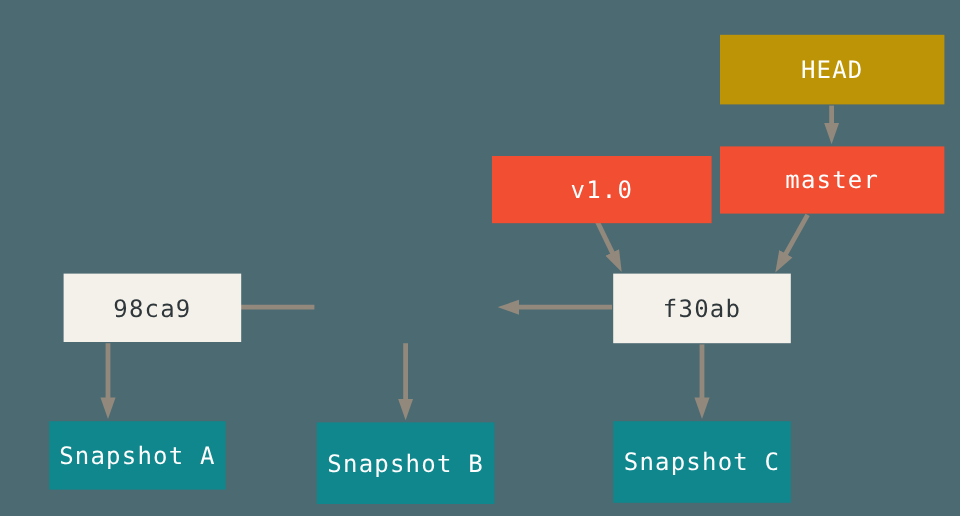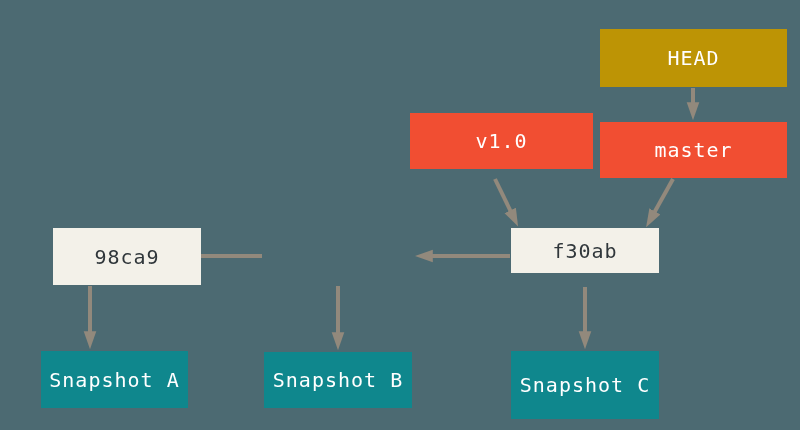--- a/index.html
+++ b/index.html
@@ -20,27 +20,27 @@
     letter-spacing: 1px;
     white-space: nowrap;
     text-align: right;
   }
   .ref    { background: var(--ref-bg, #F14E32);    color: var(--ref-text, #FFFFFF); }
   .headbx { background: var(--head-bg, #BD9405);   color: var(--ref-text, #FFFFFF); }
   .commit { background: var(--commit-bg, #F3F1E9); color: var(--commit-text, #30373B); }
   .snap   { background: var(--snapshot-bg, #0F878D); color: var(--ref-text, #FFFFFF); }
 
   #box-head   { left: 600px; top: 29px;  width: 187px; height: 58px; }
-  #box-v10    { left: 410px; top: 113px; width: 183px; height: 56px; }
+  #box-v10    { left: 410px; top: 130px; width: 183px; height: 56px; }
   #box-master { left: 600px; top: 122px; width: 187px; height: 56px; }
   #box-c98    { left: 16px;  top: 228px; width: 148px; height: 57px; margin-left: 37px; }
   #box-c34    { left: 263px; top: 228px; width: 149px; height: 57px; }
-  #box-cf30   { left: 511px; top: 228px; width: 148px; height: 45px; }
+  #box-cf30   { left: 511px; top: 228px; width: 148px; height: 58px; }
   #box-sa     { left: 17px;  top: 351px; width: 147px; height: 57px; margin-left: 24px; }
-  #box-sb     { left: 264px; top: 352px; width: 148px; height: 56px; }
+  #box-sb     { left: 264px; top: 352px; width: 148px; height: 68px; }
   #box-sc     { left: 511px; top: 351px; width: 148px; height: 68px; }
 
   #edges {
     position: absolute;
     left: 0; top: 0;
     width: 800px; height: 430px;
     pointer-events: none;
   }
   #edges line { stroke: var(--arrow, #92897C); stroke-width: 4; }
   #edges .ah  { fill: var(--arrow, #92897C); }

